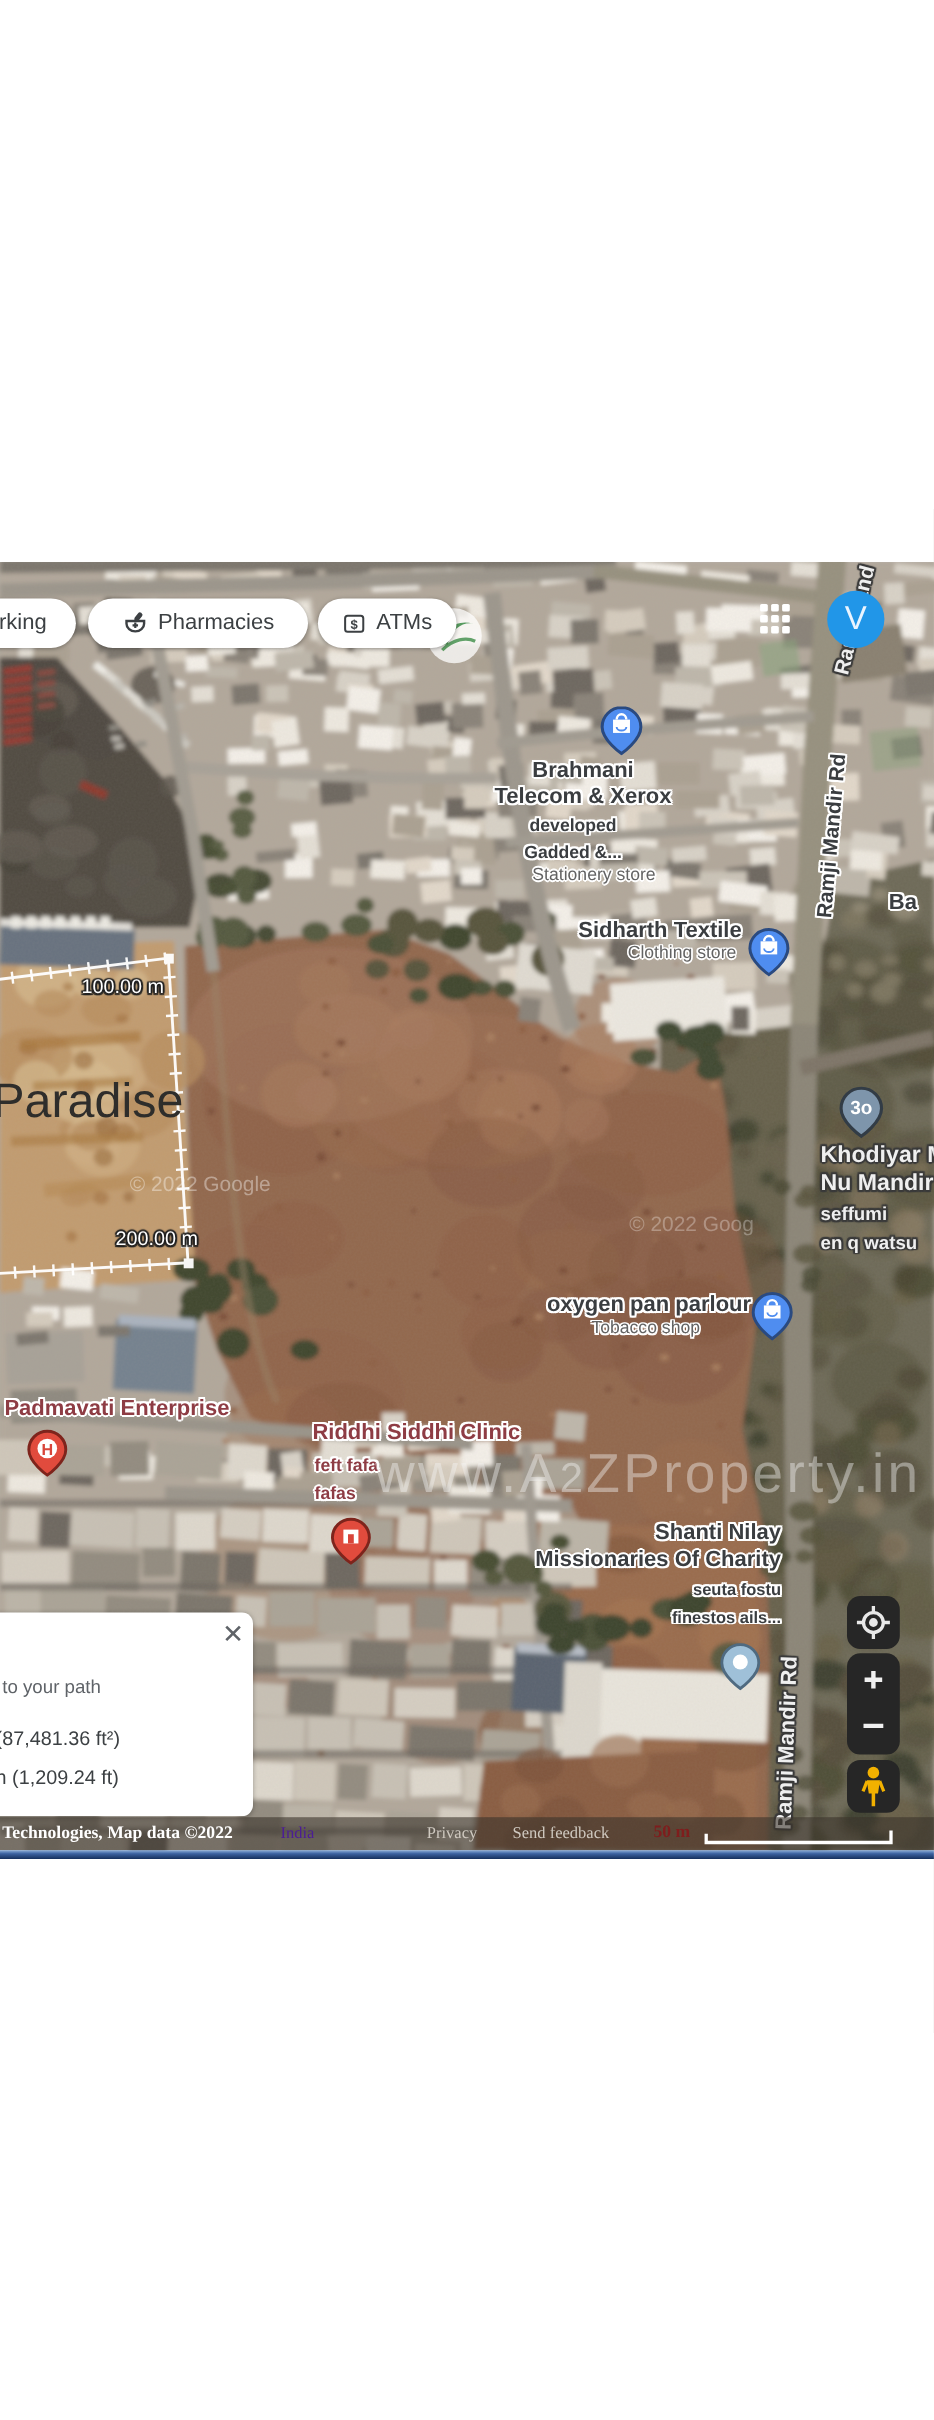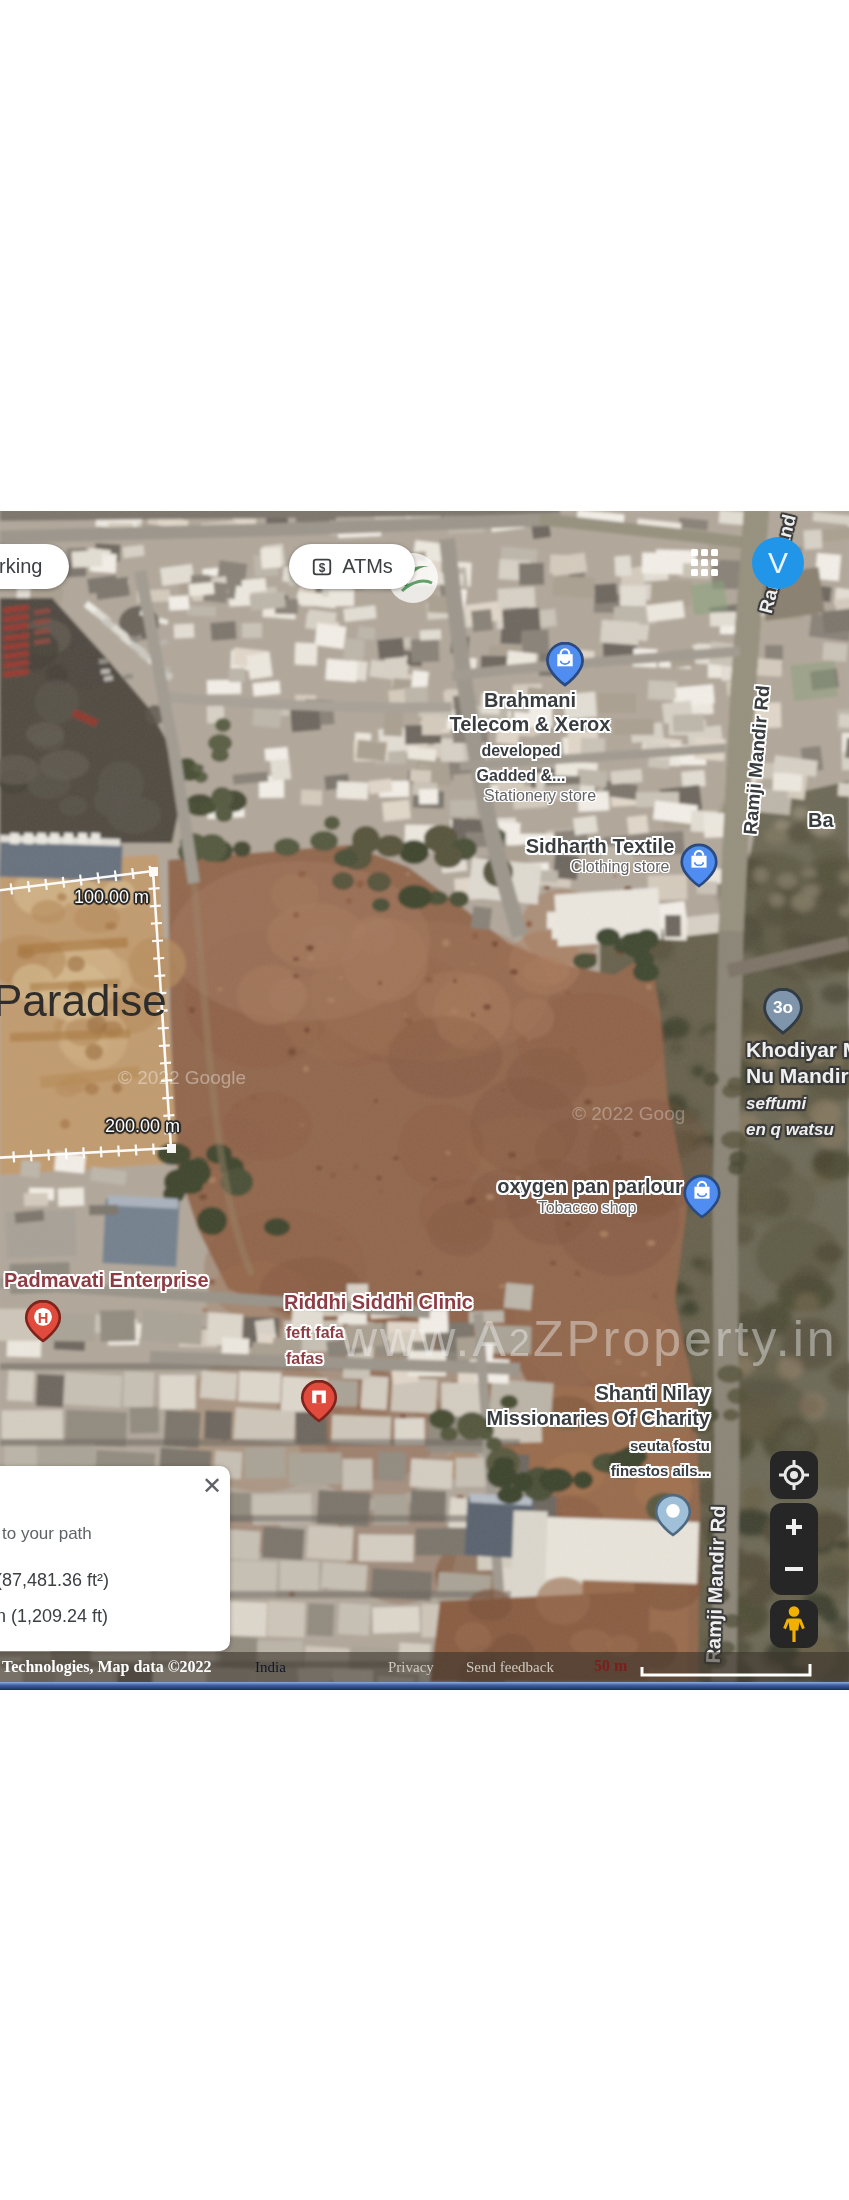--- a/index.html
+++ b/index.html
@@ -1362,20 +1362,25 @@
         <use href="#pin" fill="#9fc0d8" stroke="#4f6a80" stroke-width="2.5"></use>
         <circle cx="0" cy="-23" r="6.5" fill="#fff"></circle>
       </g>
     </svg>
 <div style="position:absolute;left:388px;top:42px;width:50px;height:50px;border-radius:50%;background:rgba(255,255,255,.75);"></div>
     <svg style="position:absolute;left:388px;top:42px" width="50" height="50">
       <path d="M10,33 C14,18 28,10 42,14 C34,12 22,18 19,33 Z" fill="rgba(60,140,70,.85)"></path>
       <path d="M14,38 C24,28 36,26 44,30" stroke="rgba(60,140,70,.8)" stroke-width="3" fill="none"></path>
     </svg>
     <div class="chip" style="left:-52px;width:121px;">Parking</div>
+    <div class="chip" style="left:80px;width:200px;"><svg width="24" height="24" viewBox="0 0 24 24">
+        <path d="M4,9.5 h16 v2.5 a8,7 0 0 1 -16 0 Z" fill="none" stroke="#3c4043" stroke-width="2.2"></path>
+        <rect x="12.5" y="1.5" width="4.5" height="9" rx="2" transform="rotate(38 15 6)" fill="#3c4043"></rect>
+        <path d="M9.5,13.5 h5 M12,11 v5" stroke="#3c4043" stroke-width="2"></path>
+      </svg>Pharmacies</div>
     <div class="chip" style="left:289px;width:126px;"><svg width="22" height="22" viewBox="0 0 24 24">
         <rect x="3" y="4" width="18" height="16" rx="2.5" fill="none" stroke="#3c4043" stroke-width="2"></rect>
         <text x="12" y="17" font-size="13" font-weight="bold" text-anchor="middle" fill="#3c4043" font-family="Liberation Sans">$</text>
       </svg>ATMs</div>
     <div style="position:absolute;left:691px;top:38px;width:27px;height:27px;display:grid;grid-template-columns:repeat(3,1fr);gap:3.5px;">
       <div style="background:#fff;width:6.5px;height:6.5px;border-radius:1.5px;"></div>
       <div style="background:#fff;width:6.5px;height:6.5px;border-radius:1.5px;"></div>
       <div style="background:#fff;width:6.5px;height:6.5px;border-radius:1.5px;"></div>
       <div style="background:#fff;width:6.5px;height:6.5px;border-radius:1.5px;"></div>
       <div style="background:#fff;width:6.5px;height:6.5px;border-radius:1.5px;"></div>
@@ -1388,21 +1393,21 @@
     <div class="lab wht" style="left:723px;top:42px;width:110px;font-size:19px;transform:rotate(-76deg);transform-origin:center;text-align:center;z-index:1;">Ranji Mand</div>
     <div class="lab" style="left:672px;top:238px;width:170px;font-size:19px;transform:rotate(-85deg);transform-origin:center;text-align:center;">Ramji Mandir Rd</div>
     <div class="lab wht" style="left:628px;top:1062px;width:176px;font-size:20px;transform:rotate(-88deg);transform-origin:center;text-align:center;">Ramji Mandir Rd</div>
     <div class="lab" style="left:808px;top:298px;font-size:20px;">Ba</div>
     <div class="lab" style="left:389px;top:177px;width:282px;text-align:center;font-size:20px;line-height:24px;">Brahmani<br>Telecom &amp; Xerox</div>
     <div class="lab" style="left:400px;top:227px;width:242px;text-align:center;font-size:16px;line-height:25px;">developed<br>Gadded &amp;...</div>
     <div class="sub" style="left:419px;top:276px;width:242px;text-align:center;font-size:16px;">Stationery store</div>
     <div class="lab" style="left:460px;top:324px;width:280px;text-align:center;font-size:20px;">Sidharth Textile</div>
     <div class="sub" style="left:480px;top:347px;width:280px;text-align:center;font-size:16px;">Clothing store</div>
     <div class="lab wht" style="left:746px;top:526px;font-size:21px;line-height:26px;">Khodiyar Ma<br>Nu Mandir</div>
-    <div class="lab wht" style="left:746px;top:580px;font-size:17px;line-height:26px;font-weight:bold;font-style:italic;">seffumi<br>en q watsu</div>
+    <div class="lab wht" style="left:746px;top:580px;font-size:17px;line-height:26px;font-weight:bold;">seffumi<br>en q watsu</div>
     <div class="lab" style="left:470px;top:664px;width:240px;text-align:center;font-size:20px;">oxygen pan parlour</div>
     <div class="sub" style="left:492px;top:688px;width:190px;text-align:center;font-size:16px;">Tobacco shop</div>
     <div class="lab red" style="left:4px;top:758px;font-size:20px;">Padmavati Enterprise</div>
     <div class="lab red" style="left:284px;top:780px;font-size:20px;">Riddhi Siddhi Clinic</div>
     <div class="lab red" style="left:286px;top:809px;font-size:16px;line-height:26px;">feft fafa<br>fafas</div>
     <div class="lab" style="left:468px;top:870px;width:242px;text-align:right;font-size:20px;line-height:25px;">Shanti Nilay<br>Missionaries Of Charity</div>
     <div class="lab" style="left:468px;top:922px;width:242px;text-align:right;font-size:15px;line-height:25px;">seuta fostu<br>finestos ails...</div>
     <div style="position:absolute;left:-7px;top:465px;font-size:44px;color:#2e2d2b;letter-spacing:0px;">Paradise</div>
     <div class="meas" style="left:74px;top:376px;">100.00 m</div>
     <div class="meas" style="left:105px;top:605px;">200.00 m</div>
@@ -1430,21 +1435,21 @@
         </g>
       </svg></div>
     <div class="card">
       <div style="position:absolute;right:8px;top:6px;font-size:24px;color:#5f6368;">✕</div>
       <div style="position:absolute;left:46px;top:58px;font-size:17px;color:#5f6368;">to your path</div>
       <div style="position:absolute;left:40px;top:104px;font-size:18px;color:#3c4043;">(87,481.36 ft²)</div>
       <div style="position:absolute;left:40px;top:140px;font-size:18px;color:#3c4043;">n (1,209.24 ft)</div>
     </div>
     <div style="position:absolute;left:0;top:1141px;width:849px;height:30px;background:rgba(58,51,43,.60);font-family:Liberation Serif, serif;">
       <span style="position:absolute;left:2px;top:6px;font-size:16px;font-weight:bold;color:#fff;">Technologies, Map data ©2022</span>
-      <span style="position:absolute;left:255px;top:7px;font-size:15px;color:#0f172a;">India</span>
+      <span style="position:absolute;left:255px;top:7px;font-size:15px;color:#4c1d95;">India</span>
       <span style="position:absolute;left:320px;top:7px;font-size:11px;color:#000000;margin-top:44px;">Terms</span>
       <span style="position:absolute;left:388px;top:7px;font-size:15px;color:#cfc9c0;">Privacy</span>
       <span style="position:absolute;left:466px;top:7px;font-size:15px;color:#cfc9c0;">Send feedback</span>
       <span style="position:absolute;left:594px;top:5px;font-size:16px;font-weight:bold;color:#7f1d1d;">50 m</span>
       <svg style="position:absolute;left:638px;top:10px" width="178" height="18">
         <path d="M4,5 L4,13 L172,13 L172,2" stroke="#fff" stroke-width="3" fill="none"></path>
       </svg>
     </div>
 </div>
 

